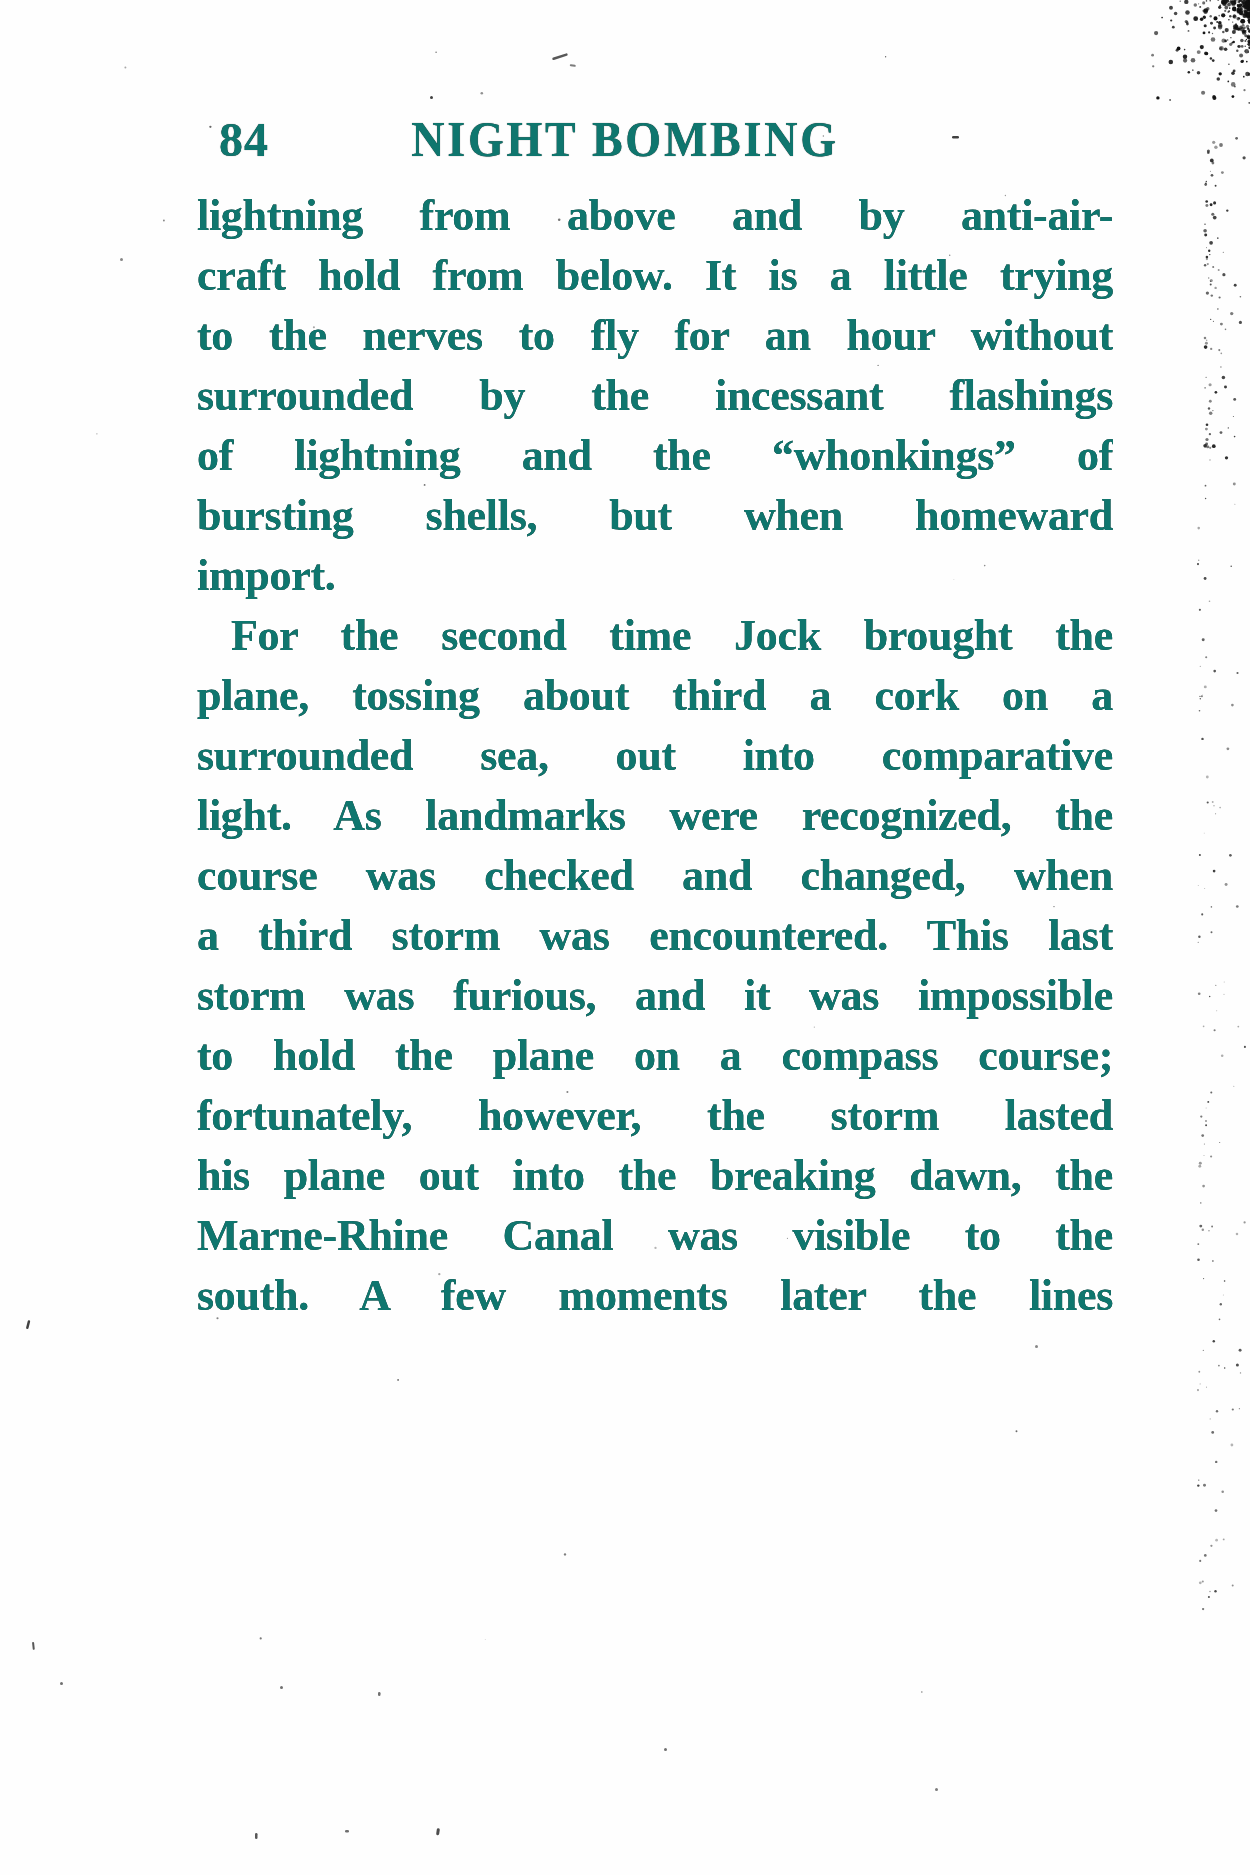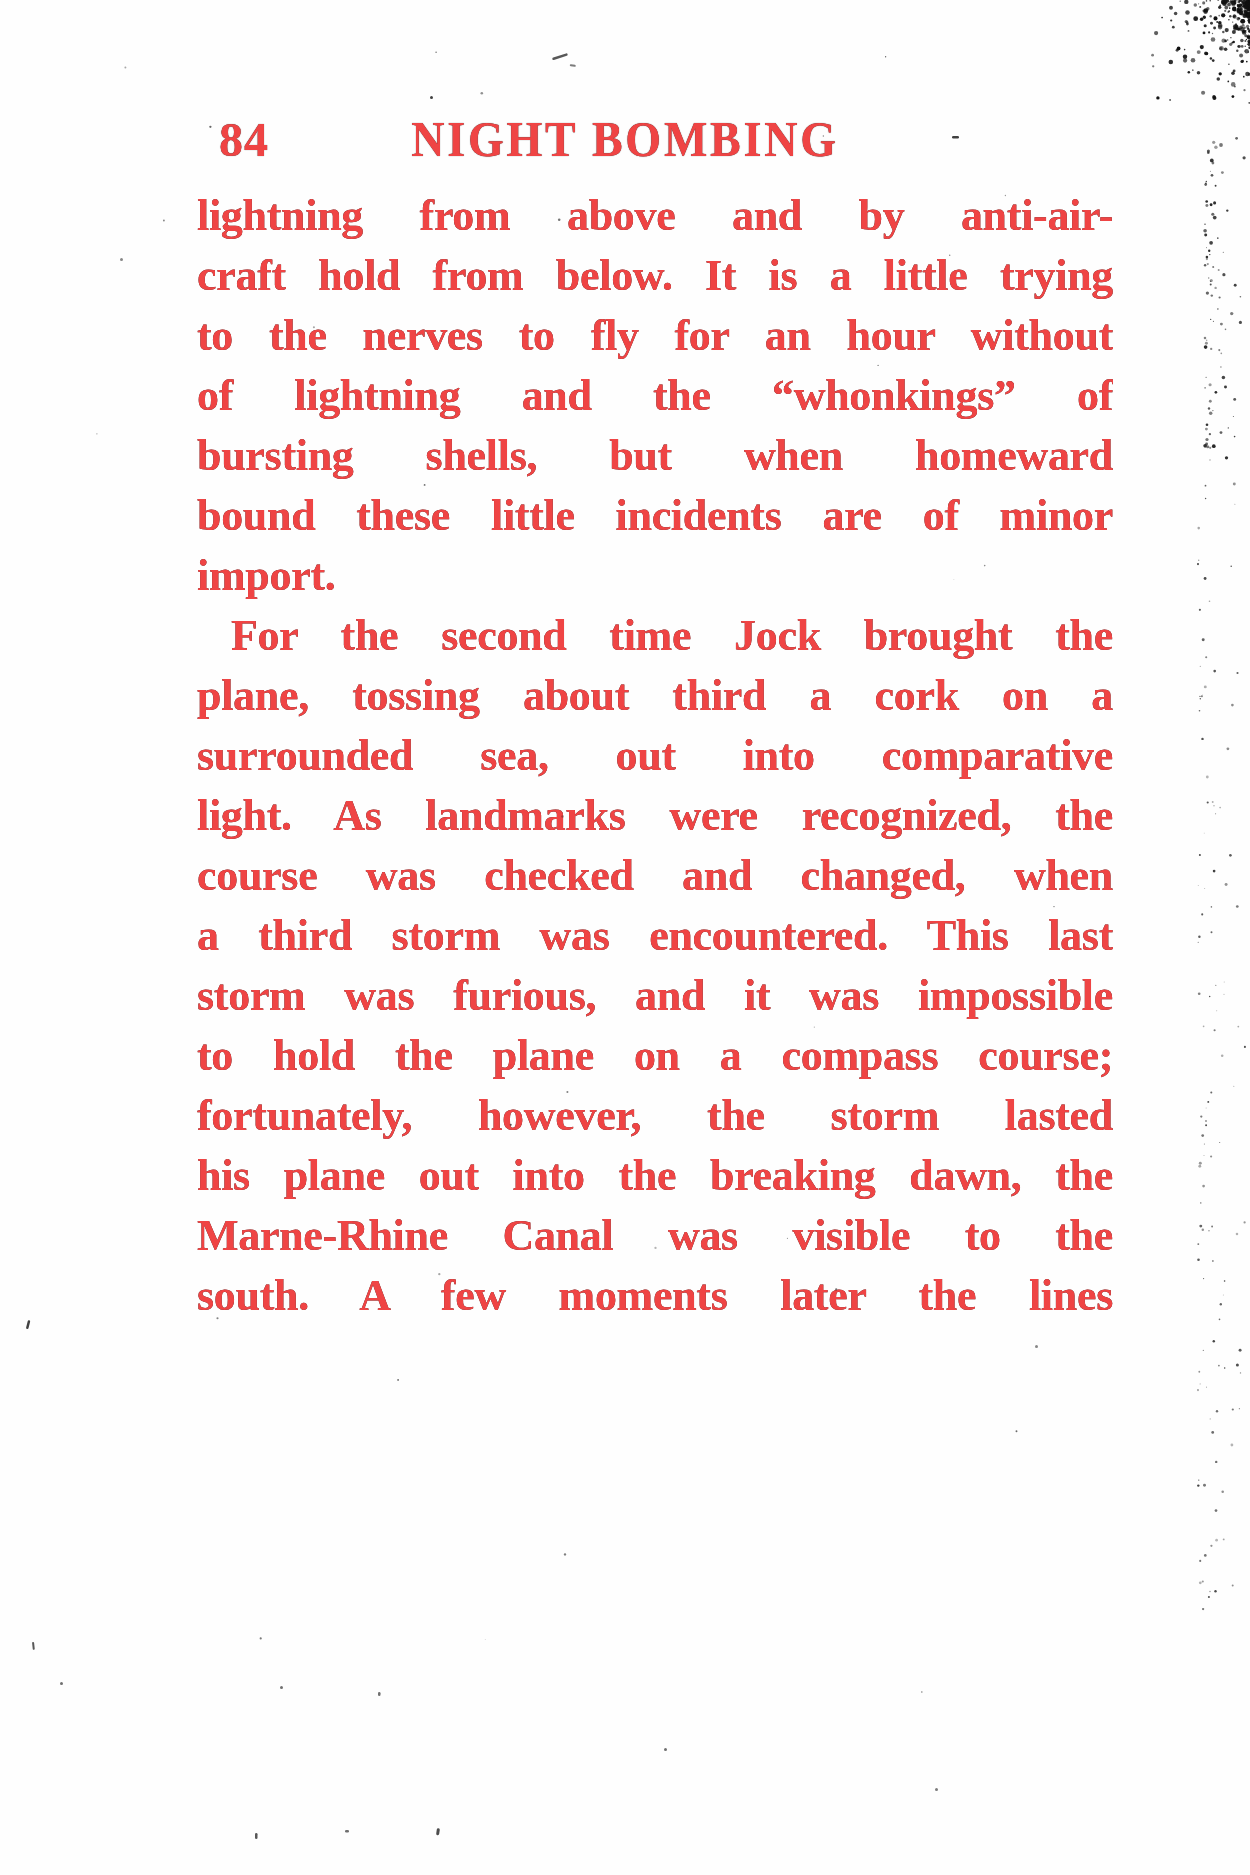--- a/index.html
+++ b/index.html
@@ -7,21 +7,21 @@
     padding: 0;
     background: #ffffff;
   }
   .page {
     position: relative;
     width: 1250px;
     height: 1875px;
     background: #fefefe;
     overflow: hidden;
     font-family: "Liberation Serif", "DejaVu Serif", serif;
-    color: #ef4444;
+    color: #0f766e;
   }
   .header {
     position: absolute;
     left: 197px;
     top: 110px;
     width: 916px;
     height: 66px;
   }
   .page-number {
     position: absolute;
@@ -84,23 +84,23 @@
   <div class="header">
     <div class="page-number">84</div>
     <div class="running-title">NIGHT BOMBING</div>
   </div>
 
   <div class="body-text">
       <div>
         <div class="line">lightning from above and by anti-air-</div>
         <div class="line">craft hold from below. It is a little trying</div>
         <div class="line">to the nerves to fly for an hour without</div>
+        <div class="line">surrounded by the incessant flashings</div>
         <div class="line">of lightning and the “whonkings” of</div>
         <div class="line">bursting shells, but when homeward</div>
-        <div class="line">bound these little incidents are of minor</div>
         <div class="line no-just">import.</div>
       </div>
       <div>
         <div class="line indent">For the second time Jock brought the</div>
         <div class="line">plane, tossing about third a cork on a</div>
         <div class="line">surrounded sea, out into comparative</div>
         <div class="line">light. As landmarks were recognized, the</div>
         <div class="line">course was checked and changed, when</div>
         <div class="line">a third storm was encountered. This last</div>
         <div class="line">storm was furious, and it was impossible</div>

